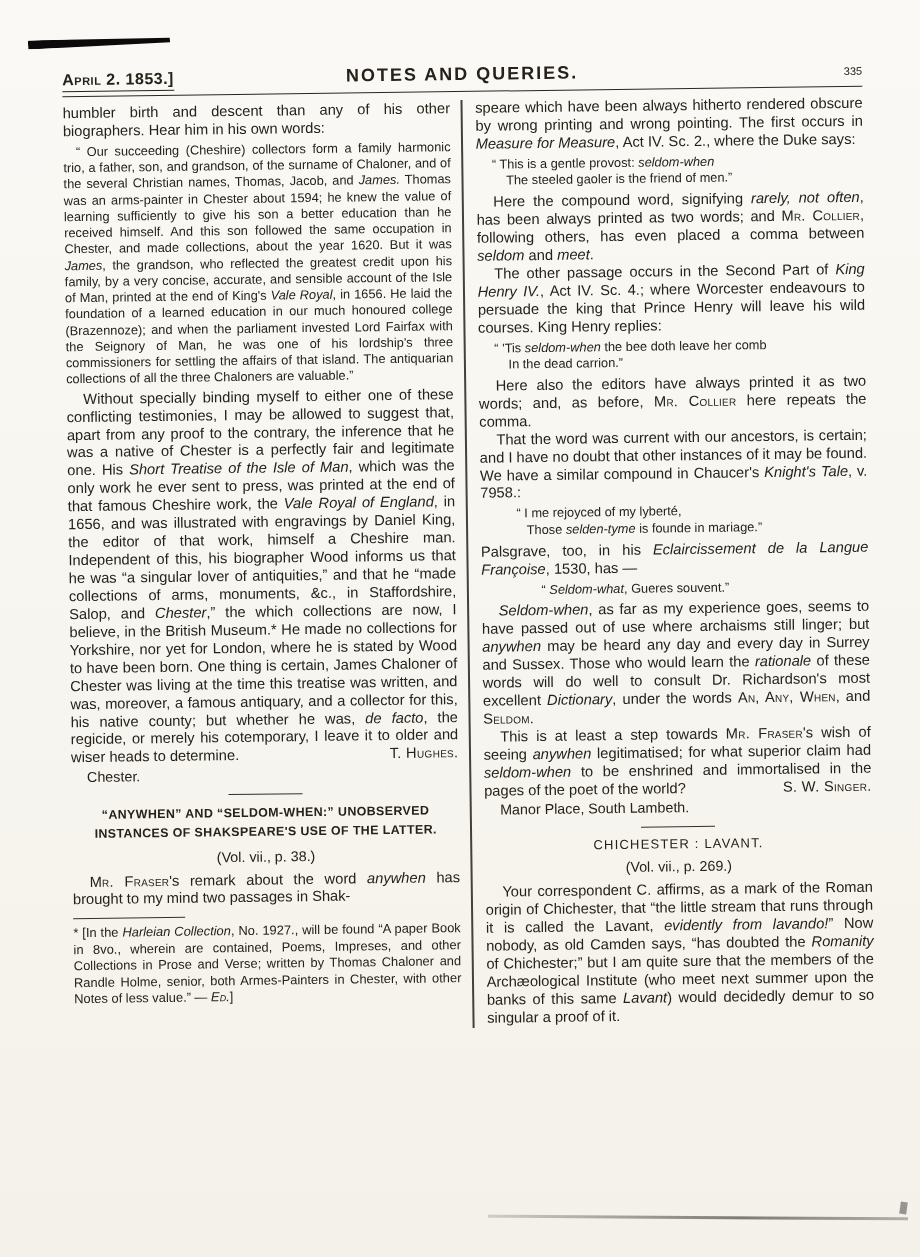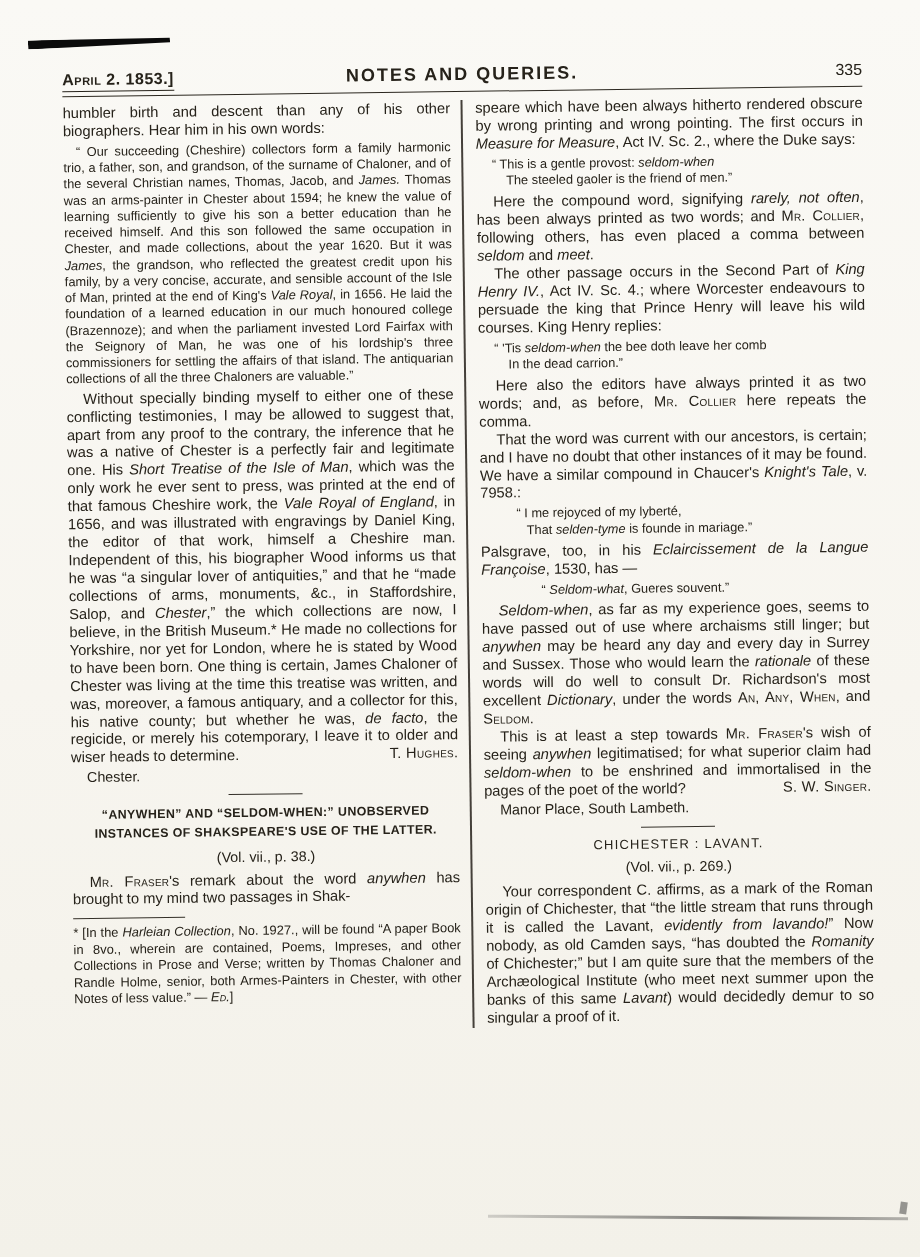--- a/index.html
+++ b/index.html
@@ -7,21 +7,21 @@
   .page{position:relative;width:920px;height:1257px;overflow:hidden;
         background:linear-gradient(180deg,#faf9f5 0%,#f7f5ef 55%,#f3f1e9 100%);
         font-family:Liberation Sans, sans-serif;color:#26221a;padding-left:44px;}
   .content{position:absolute;left:62px;top:64px;width:800px;
            transform:rotate(-0.75deg);transform-origin:400px 0;}
   
   .header{display:grid;grid-template-columns:1fr auto 1fr;align-items:baseline;}
   .date{justify-self:start;font-variant:small-caps;font-weight:bold;font-size:16px;
         letter-spacing:.5px;border-bottom:1.6px solid #26221a;padding-bottom:2px;}
   .title{justify-self:center;font-weight:bold;font-size:18px;letter-spacing:2px;}
-  .pageno{justify-self:end;font-size:16px;}
+  .pageno{justify-self:end;font-size:11px;}
   .header-rule{border-top:1.4px solid #2a261e;margin-top:4px;}
   
   .columns{display:flex;margin-top:8px;}
   .col{flex:1 1 0;text-align:justify;}
   .col-left{padding-right:11px;}
   .col-right{padding-left:13px;}
   .divider{flex:0 0 auto;width:1.2px;background:#45403a;}
   
   p{margin:0;font-size:14.7px;line-height:1.22;text-indent:1.15em;}
   p.ni{text-indent:0;}
@@ -106,21 +106,21 @@
         <div class="verse">
           <div class="vl-1"><span>“ 'Tis </span><span class="seg-i">seldom-when</span><span> the bee doth leave her comb</span></div>
           <div class="vl-2"><span>In the dead carrion.”</span></div>
         </div>
 
         <p><span>Here also the editors have always printed it as two words; and, as before, </span><span class="seg-sc">Mr. Collier</span><span> here repeats the comma.</span></p>
         <p><span>That the word was current with our ancestors, is certain; and I have no doubt that other instances of it may be found. We have a similar compound in Chaucer's </span><span class="seg-i">Knight's Tale</span><span>, v. 7958.:</span></p>
 
         <div class="verse">
           <div class="vl-3"><span>“ I me rejoyced of my lyberté,</span></div>
-          <div class="vl-4"><span>That </span><span class="seg-i">selden-tyme</span><span> is founde in mariage.”</span></div>
+          <div class="vl-4"><span>Those </span><span class="seg-i">selden-tyme</span><span> is founde in mariage.”</span></div>
         </div>
 
         <p class="ni"><span>Palsgrave, too, in his </span><span class="seg-i">Eclaircissement de la Langue Françoise</span><span>, 1530, has —</span></p>
 
         <div class="verse">
           <div class="vl-5"><span>“ </span><span class="seg-i">Seldom-what</span><span>, Gueres souvent.”</span></div>
         </div>
 
         <p><span class="seg-i">Seldom-when</span><span>, as far as my experience goes, seems to have passed out of use where archaisms still linger; but </span><span class="seg-i">anywhen</span><span> may be heard any day and every day in Surrey and Sussex. Those who would learn the </span><span class="seg-i">rationale</span><span> of these words will do well to consult Dr. Richardson's most excellent </span><span class="seg-i">Dictionary</span><span>, under the words </span><span class="seg-sc">An, Any, When</span><span>, and </span><span class="seg-sc">Seldom</span><span>.</span></p>
         <p><span>This is at least a step towards </span><span class="seg-sc">Mr. Fraser</span><span>'s wish of seeing </span><span class="seg-i">anywhen</span><span> legitimatised; for what superior claim had </span><span class="seg-i">seldom-when</span><span> to be enshrined and immortalised in the pages of the poet of the world?</span><span class="seg-sig">S. W. Singer.</span></p>

